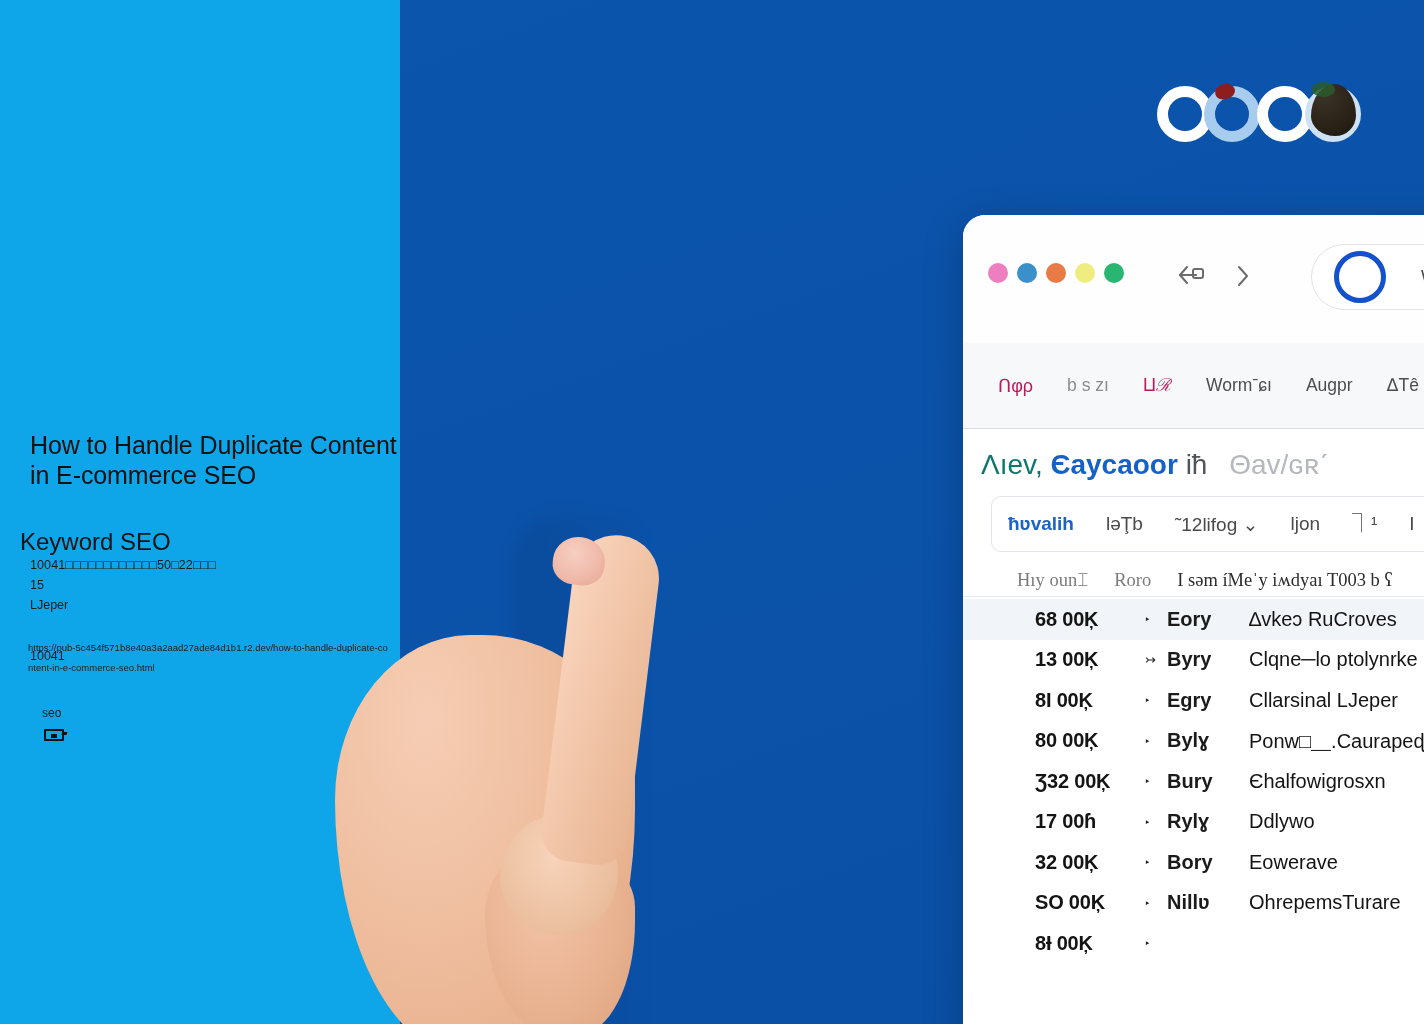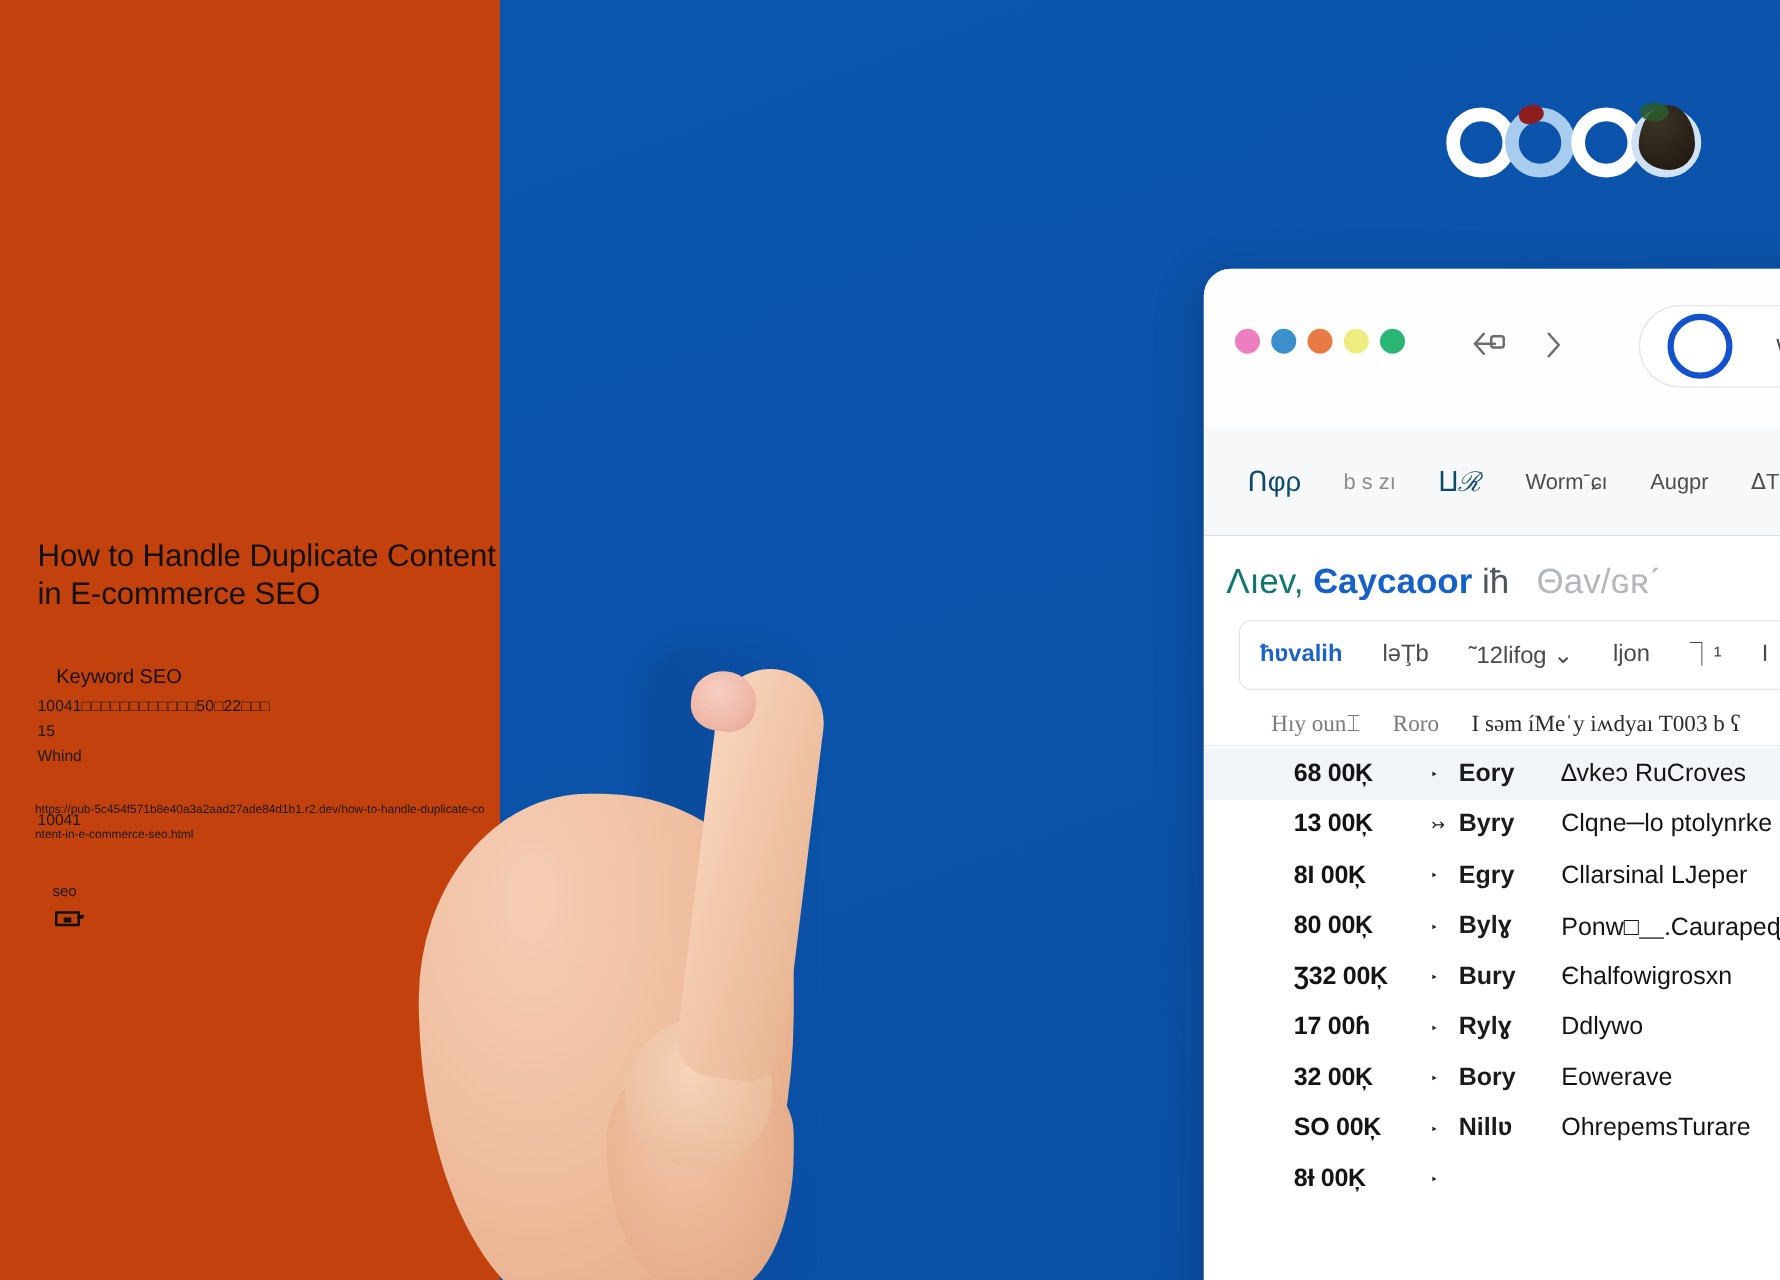--- a/index.html
+++ b/index.html
@@ -22,40 +22,40 @@
     height: 1024px;
     overflow: hidden;
   }
 
   
   .left-panel {
     position: absolute;
     left: 0; top: 0;
     width: 400px;
     height: 1024px;
-    background: #c2410c;
+    background: #0ea5e9;
   }
 
   .article-title {
     position: absolute;
     left: 30px;
     top: 430px;
     width: 370px;
     font-size: 25px;
     line-height: 30px;
     color: #121212;
     font-weight: 400;
     letter-spacing: -0.1px;
   }
 
   .kw-heading {
     position: absolute;
-    left: 45px;
+    left: 20px;
     top: 531px;
-    font-size: 16px;
+    font-size: 24px;
     line-height: 22px;
     color: #141414;
     font-weight: 400;
   }
 
   .meta-line {
     position: absolute;
     left: 30px;
     font-size: 12.5px;
     line-height: 16px;
@@ -256,21 +256,21 @@
     gap: 0;
     overflow: hidden;
   }
   .bm {
     font-size: 17.5px;
     color: #4d4d4d;
     white-space: nowrap;
     padding: 0 17px;
     filter: blur(0.3px);
   }
-  .bm.icon-only { color: #0c4a6e; font-size: 22px; }
+  .bm.icon-only { color: #be185d; font-size: 18px; }
   .bm.faint { color: #8c8c8c; }
 
   
   .page {
     position: relative;
     height: 620px;
     background: #FFFFFF;
     overflow: hidden;
   }
 
@@ -451,21 +451,21 @@
   <div class="left-panel">
 
     <div class="article-title">How to Handle Duplicate Content in E-commerce SEO</div>
 
     <div class="kw-heading">Keyword SEO</div>
 
     <div class="meta-line meta-addr">10041□□□□□□□□□□□□50□22□□□</div>
 
     <div class="meta-line meta-num">15</div>
 
-    <div class="meta-line meta-city">Whind</div>
+    <div class="meta-line meta-city">LJeper</div>
 
     <div class="meta-line meta-zip">10041</div>
 
     <div class="meta-url">https://pub-5c454f571b8e40a3a2aad27ade84d1b1.r2.dev/how-to-handle-duplicate-content-in-e-commerce-seo.html</div>
 
     <div class="kw-tag">seo</div>
 
     <div class="kw-glyph"></div>
   </div>
 

